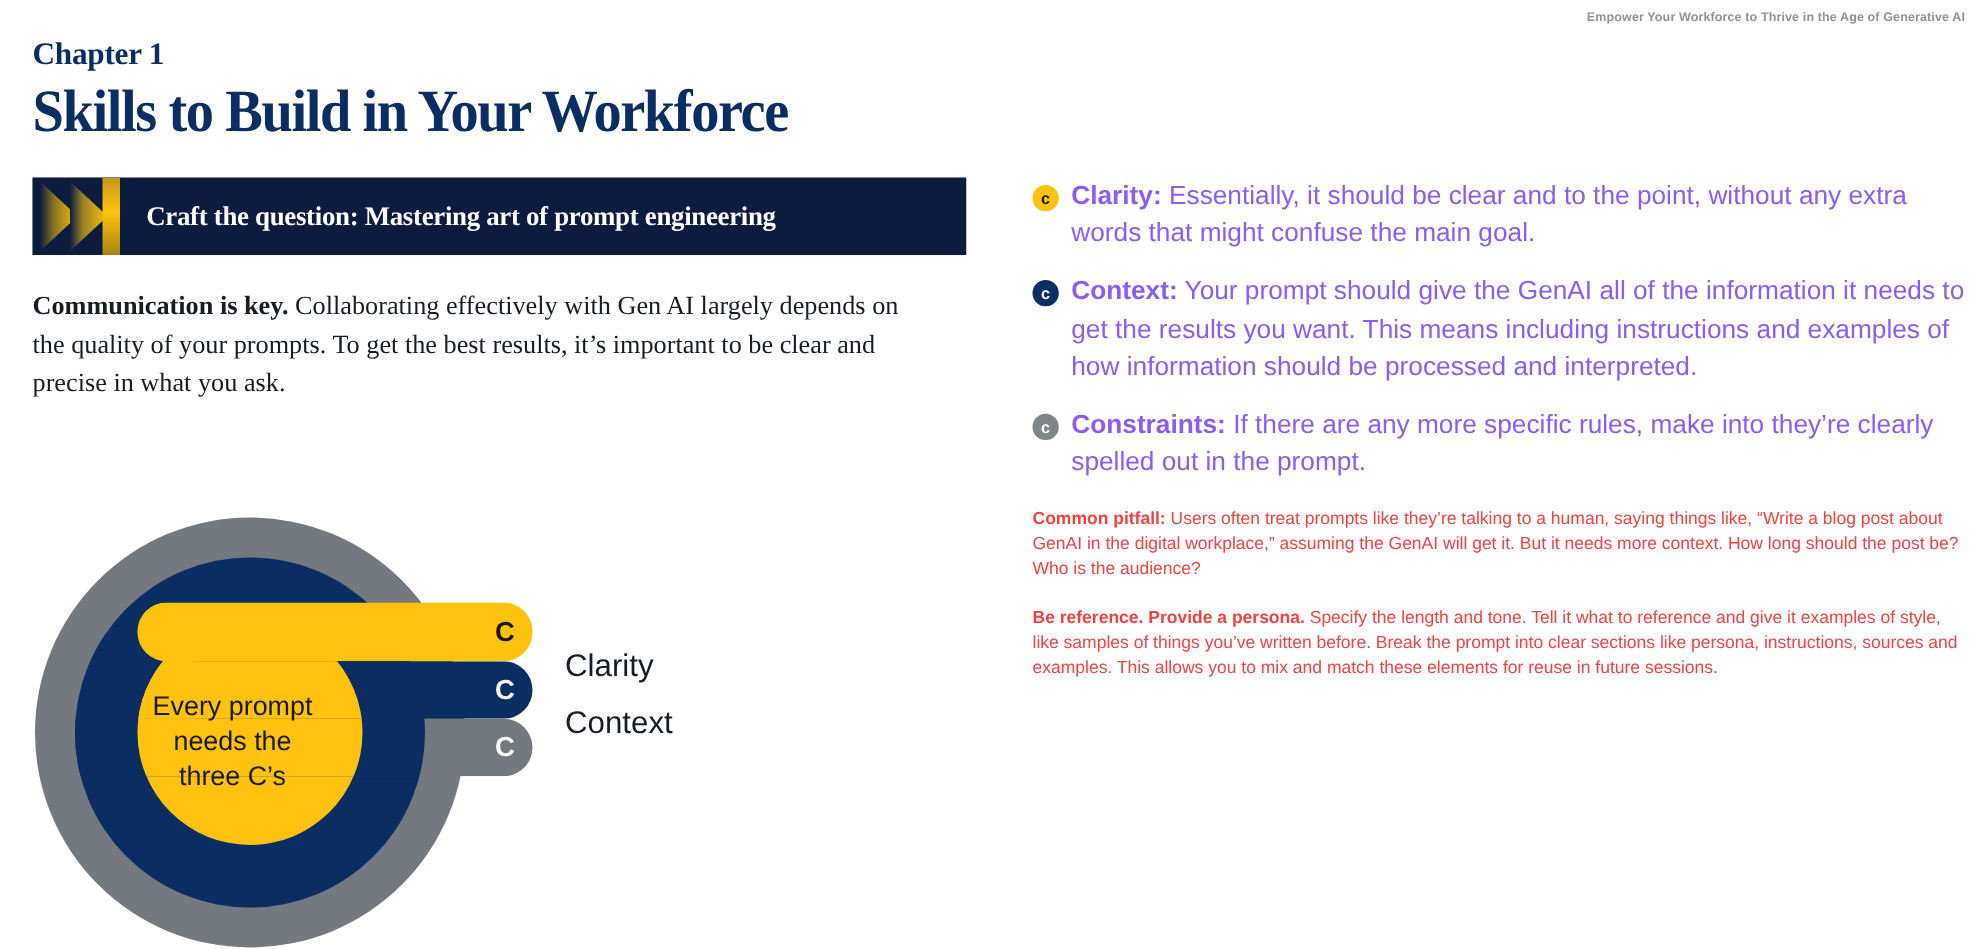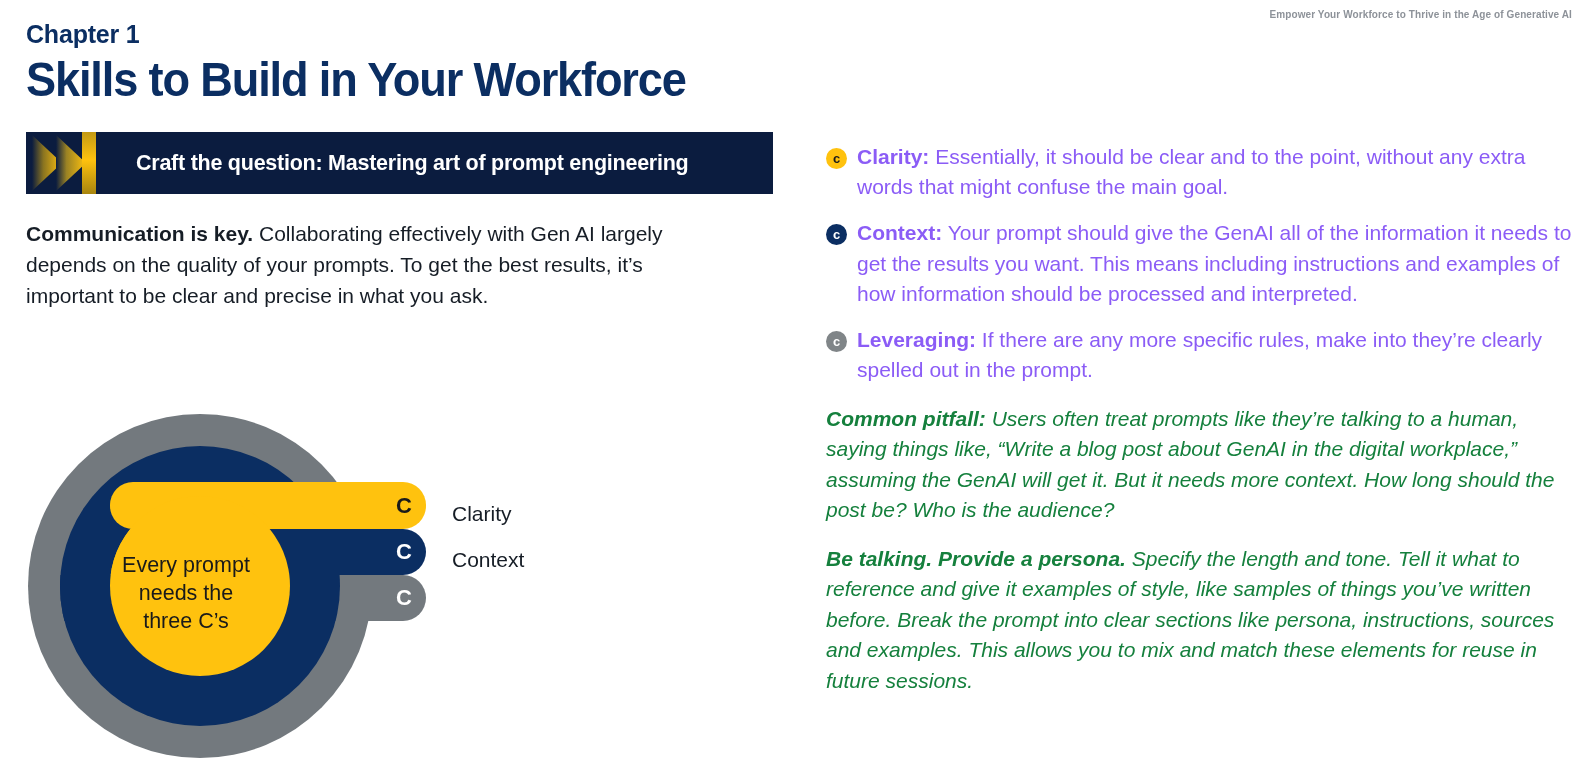--- a/index.html
+++ b/index.html
@@ -26,22 +26,23 @@
     font-weight: 700;
     color: #8d9299;
     letter-spacing: 0.1px;
     white-space: nowrap;
   }
 
   
   .col-left {
     position: absolute;
     left: 26px;
-    top: 21px;
+    top: 31px;
     width: 760px;
+    font-family: Liberation Serif, serif;
   }
 
   .col-right {
     position: absolute;
     left: 826px;
     top: 142px;
     width: 748px;
   }
 
   
@@ -75,21 +76,20 @@
   
   .banner {
     position: relative;
     margin-top: 26px;
     width: 747px;
     height: 62px;
     background: #0b1c3f;
     display: flex;
     align-items: center;
     overflow: hidden;
-    padding-left: 19px;
   }
 
   .banner-chevrons {
     position: absolute;
     left: 0;
     top: 0;
     width: 72px;
     height: 62px;
   }
 
@@ -127,22 +127,22 @@
   .legend {
     position: absolute;
     left: 438px;
     top: 98px;
     width: 200px;
   }
 
   .legend-item {
     height: 45.5px;
     display: flex;
-    align-items: flex-start;
-    font-size: 21px;
+    align-items: flex-end;
+    font-size: 25px;
     color: #161d26;
   }
 
   
   .bullet {
     display: flex;
     align-items: flex-start;
     margin-bottom: 16px;
   }
 
@@ -161,25 +161,24 @@
 
   .bullet-text {
     font-size: 21px;
     line-height: 1.44;
     color: #8b5cf6;
     flex: 1 1 auto;
   }
   .bullet-text b { font-weight: 700; }
 
   .body-para {
-    font-size: 21px;
+    font-size: 14px;
     line-height: 1.455;
-    color: #15803d;
+    color: #ef4444;
     margin-top: 18px;
-    font-style: italic;
   }
   .body-para b { font-weight: 700; }
 </style>
 </head>
 <body>
 
 <div class="running-header">Empower Your Workforce to Thrive in the Age of Generative AI</div>
 
 <div class="col-left">
 
@@ -292,24 +291,24 @@
   <div class="bullet">
     <span class="bullet-badge" style="background:#0b2e62;color:#ffffff;">c</span>
     <span class="bullet-text">
       <b>Context:</b><span> Your prompt should give the GenAI all of the information it needs to get the results you want. This means including instructions and examples of how information should be processed and interpreted.</span>
     </span>
   </div>
 
   <div class="bullet">
     <span class="bullet-badge" style="background:#808588;color:#ffffff;">c</span>
     <span class="bullet-text">
-      <b>Leveraging:</b><span> If there are any more specific rules, make into they’re clearly spelled out in the prompt.</span>
+      <b>Constraints:</b><span> If there are any more specific rules, make into they’re clearly spelled out in the prompt.</span>
     </span>
   </div>
 
   <p class="body-para">
     <b>Common pitfall:</b><span> Users often treat prompts like they’re talking to a human, saying things like, “Write a blog post about GenAI in the digital workplace,” assuming the GenAI will get it. But it needs more context. How long should the post be? Who is the audience?</span>
   </p>
 
   <p class="body-para">
-    <b>Be talking. Provide a persona.</b><span> Specify the length and tone. Tell it what to reference and give it examples of style, like samples of things you’ve written before. Break the prompt into clear sections like persona, instructions, sources and examples. This allows you to mix and match these elements for reuse in future sessions.</span>
+    <b>Be reference. Provide a persona.</b><span> Specify the length and tone. Tell it what to reference and give it examples of style, like samples of things you’ve written before. Break the prompt into clear sections like persona, instructions, sources and examples. This allows you to mix and match these elements for reuse in future sessions.</span>
   </p>
 </div>
 
 </body></html>

